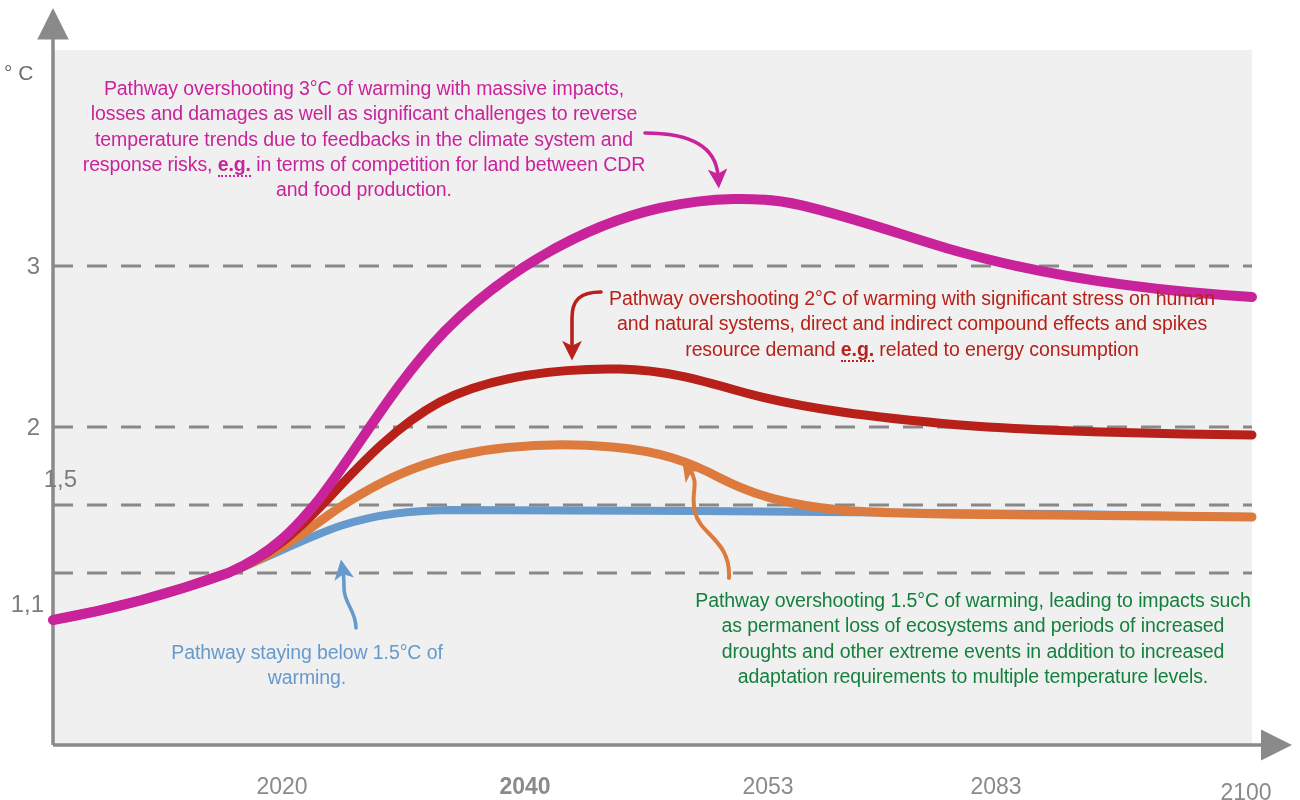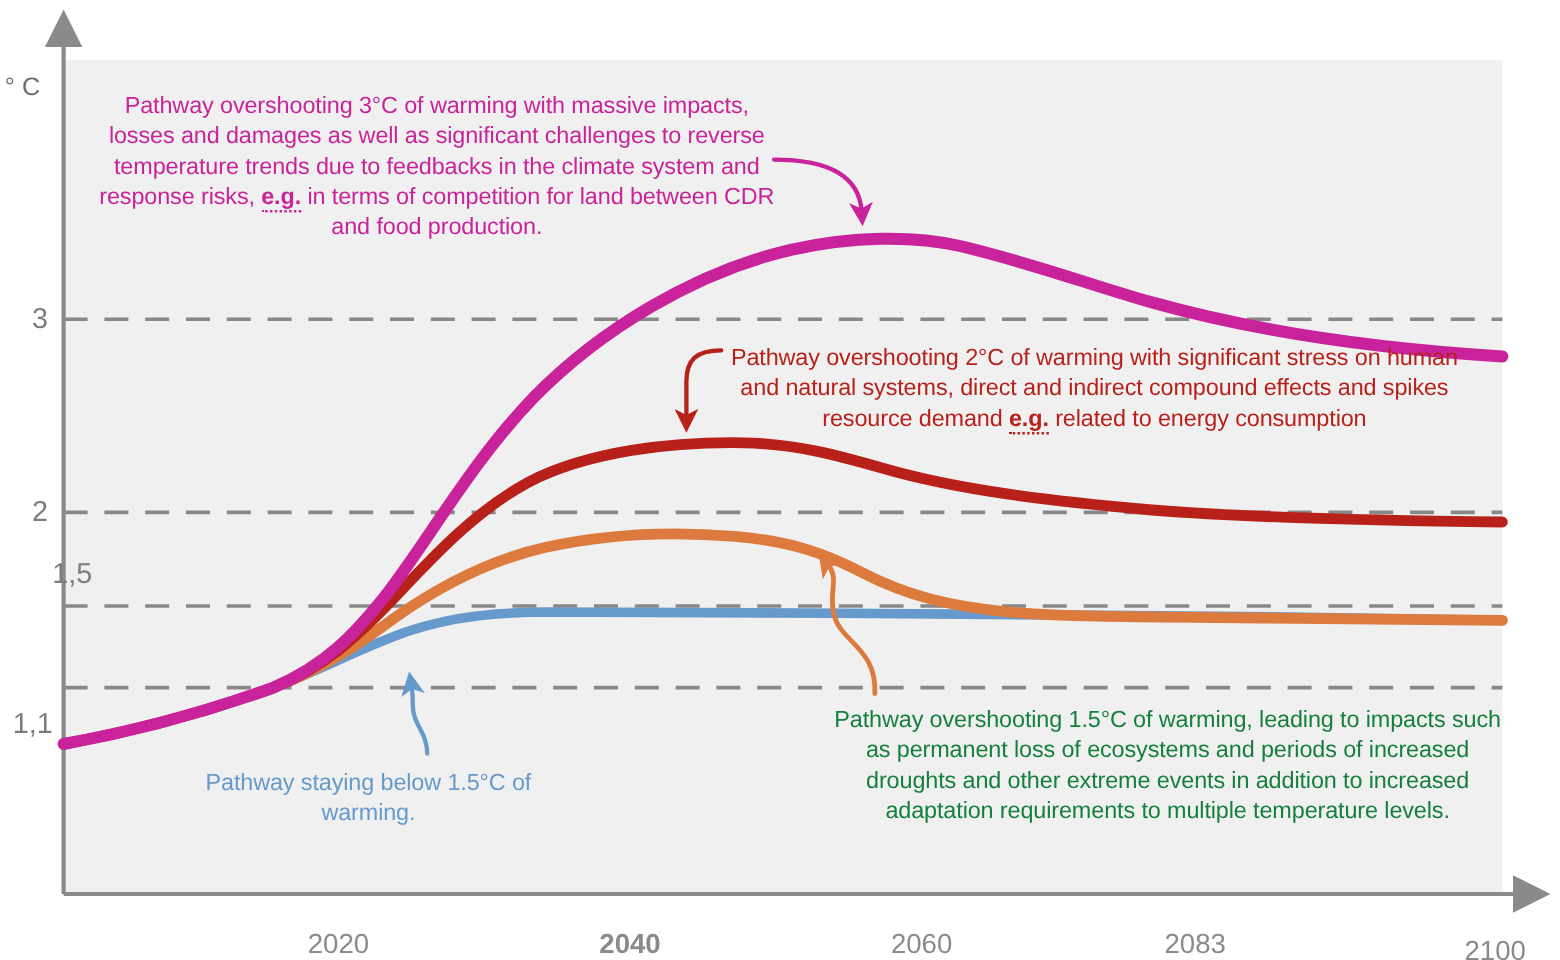--- a/index.html
+++ b/index.html
@@ -150,21 +150,21 @@
 
   <div class="axis-label" style="left:4px; top:61px;">° C</div>
 
   <div class="ytick-label" style="left:0px; top:252px; width:40px;">3</div>
   <div class="ytick-label" style="left:0px; top:413px; width:40px;">2</div>
   <div class="ytick-label" style="left:0px; top:465px; width:44px;margin-left:33px;">1,5</div>
   <div class="ytick-label" style="left:0px; top:590px; width:44px;">1,1</div>
 
   <div class="tick-label" style="left:232px; top:757px; width:100px;">2020</div>
   <div class="tick-label" style="left:475px; top:757px; width:100px;font-weight:bold;">2040</div>
-  <div class="tick-label" style="left:718px; top:757px; width:100px;">2060</div>
+  <div class="tick-label" style="left:718px; top:757px; width:100px;">2053</div>
   <div class="tick-label" style="left:946px; top:757px; width:100px;">2083</div>
   <div class="tick-label" style="left:1196px; top:763px; width:100px;">2100</div>
 
   <div class="annotation" id="ann-3c">Pathway overshooting 3°C of warming with massive impacts, losses and damages as well as significant challenges to reverse temperature trends due to feedbacks in the climate system and response risks, <span class="spell">e.g.</span> in terms of competition for land between CDR and food production.</div>
 
   <div class="annotation" id="ann-2c">Pathway overshooting 2°C of warming with significant stress on human and natural systems, direct and indirect compound effects and spikes resource demand <span class="spell">e.g.</span> related to energy consumption</div>
 
   <div class="annotation" id="ann-15c-over">Pathway overshooting 1.5°C of warming, leading to impacts such as permanent loss of ecosystems and periods of increased droughts and other extreme events in addition to increased adaptation requirements to multiple temperature levels.</div>
 
   <div class="annotation" id="ann-15c-below">Pathway staying below 1.5°C of warming.</div>

